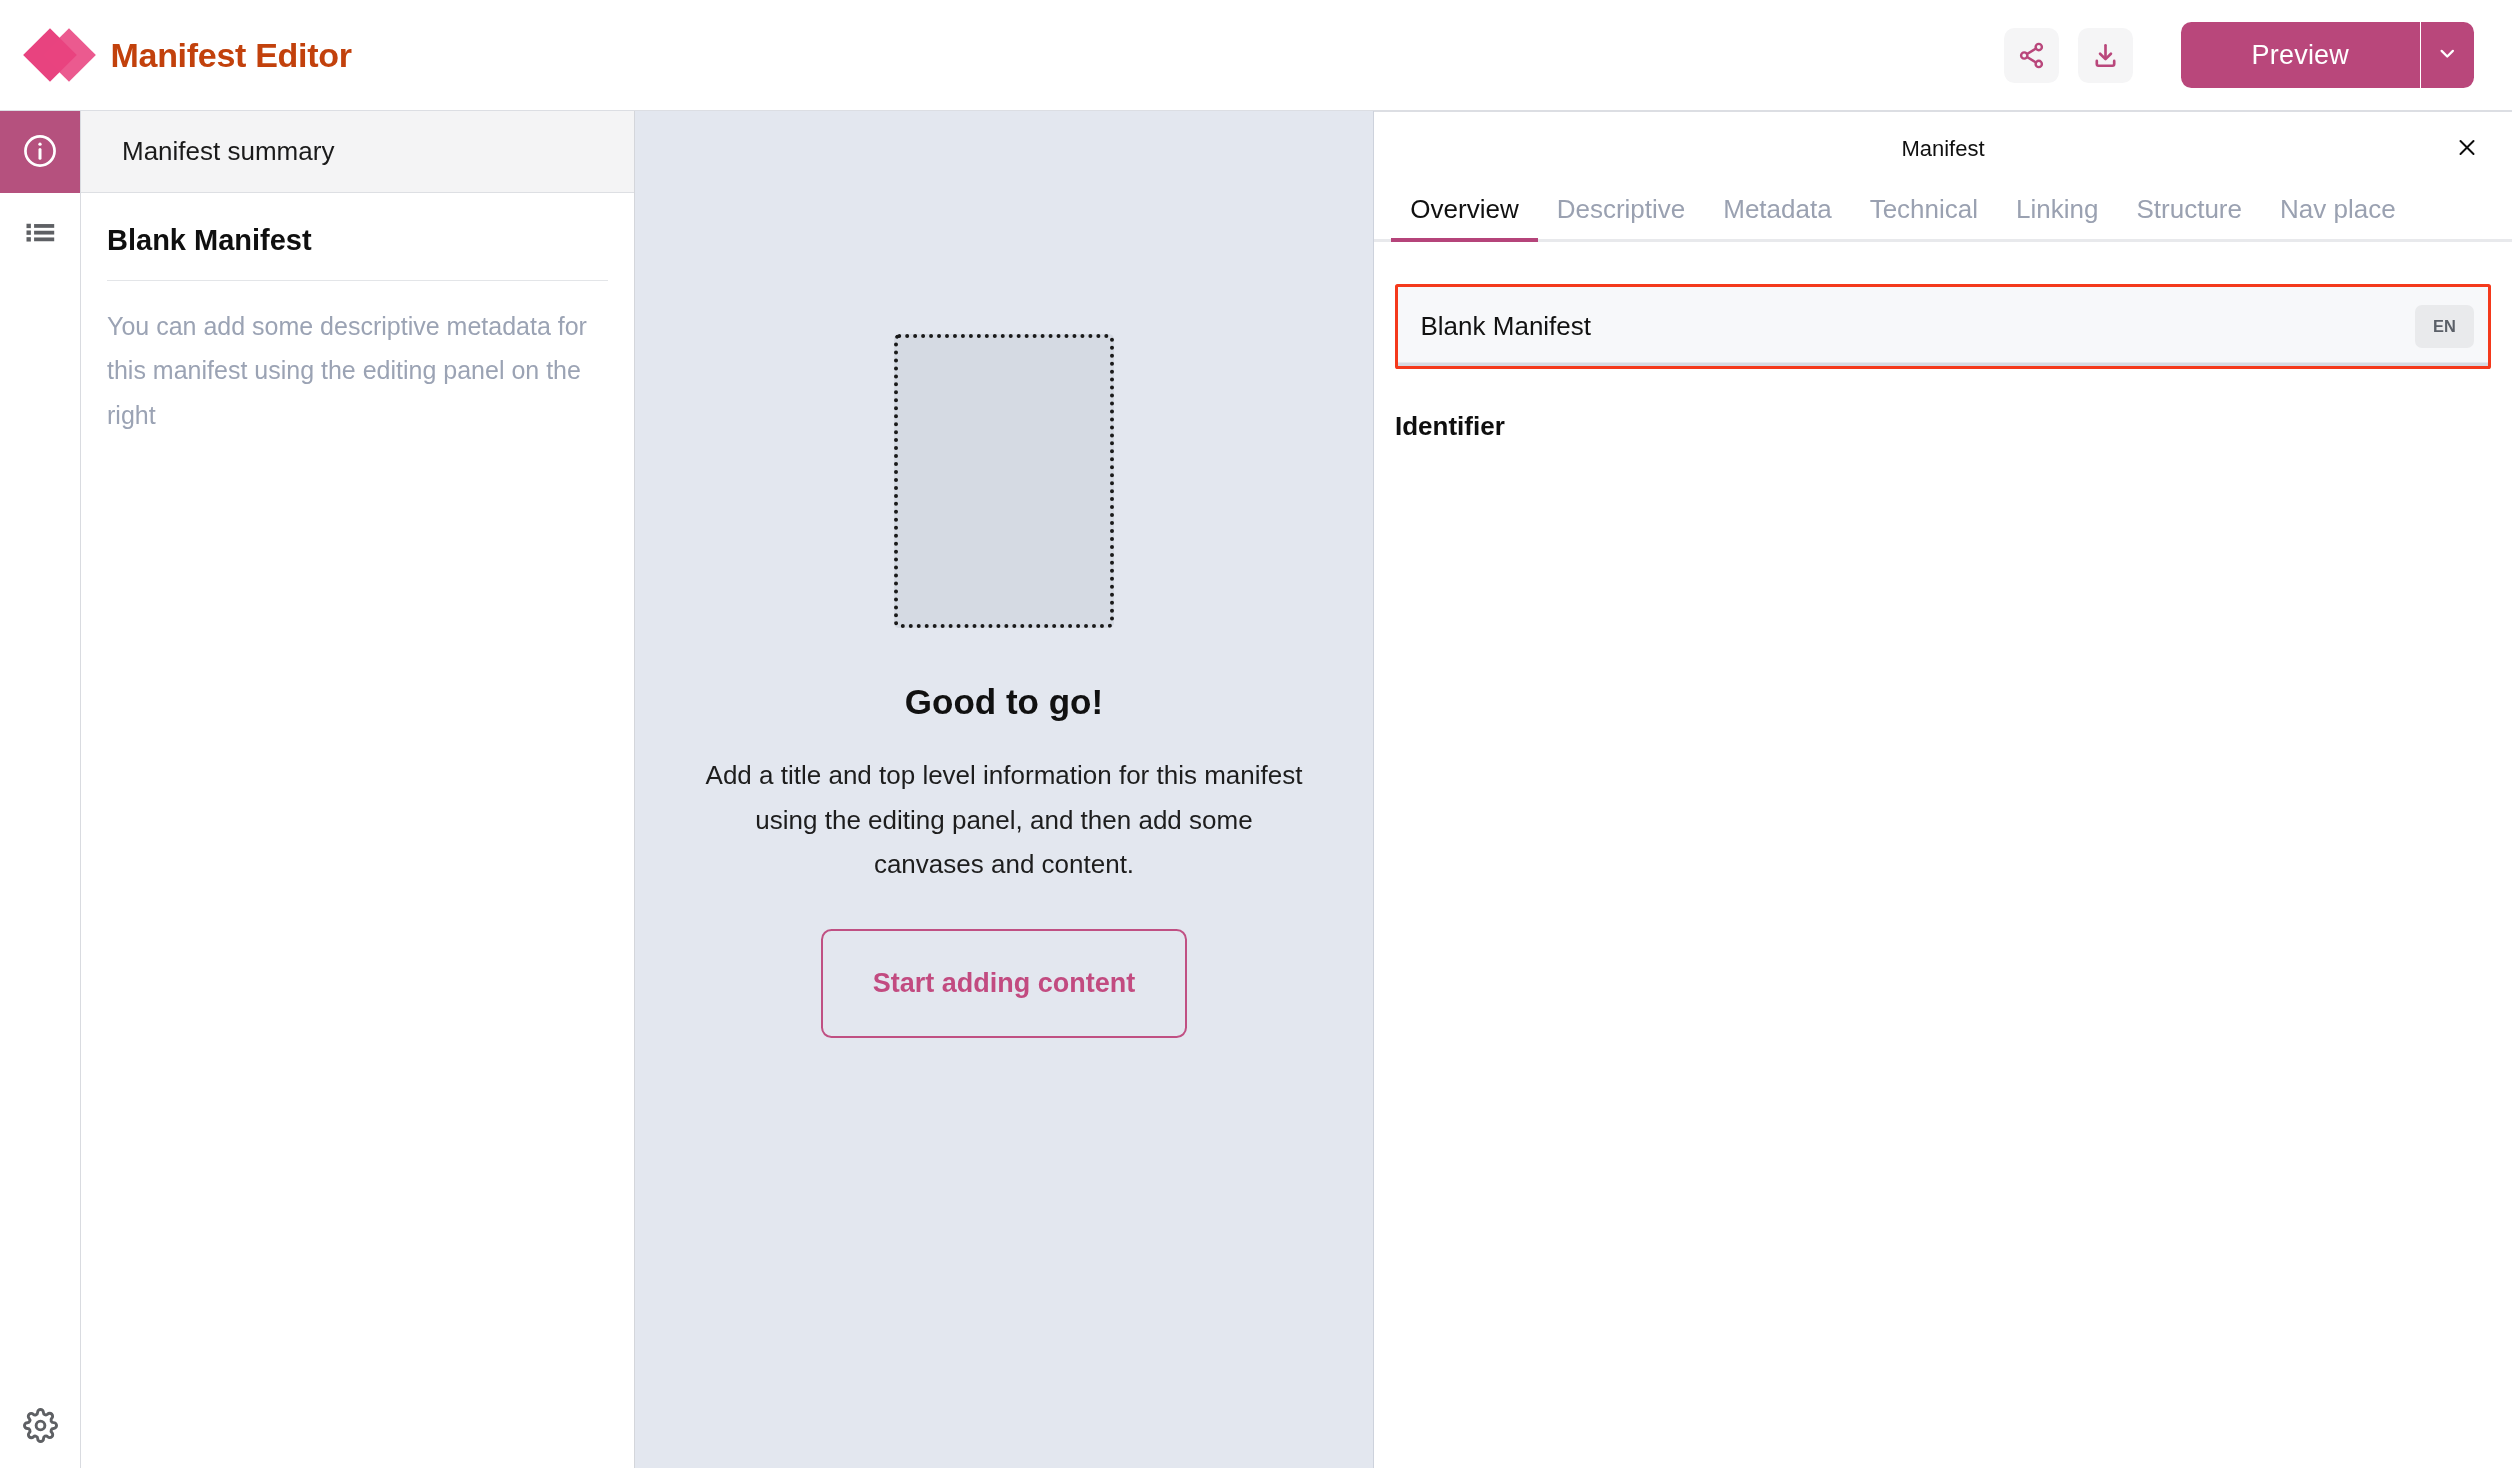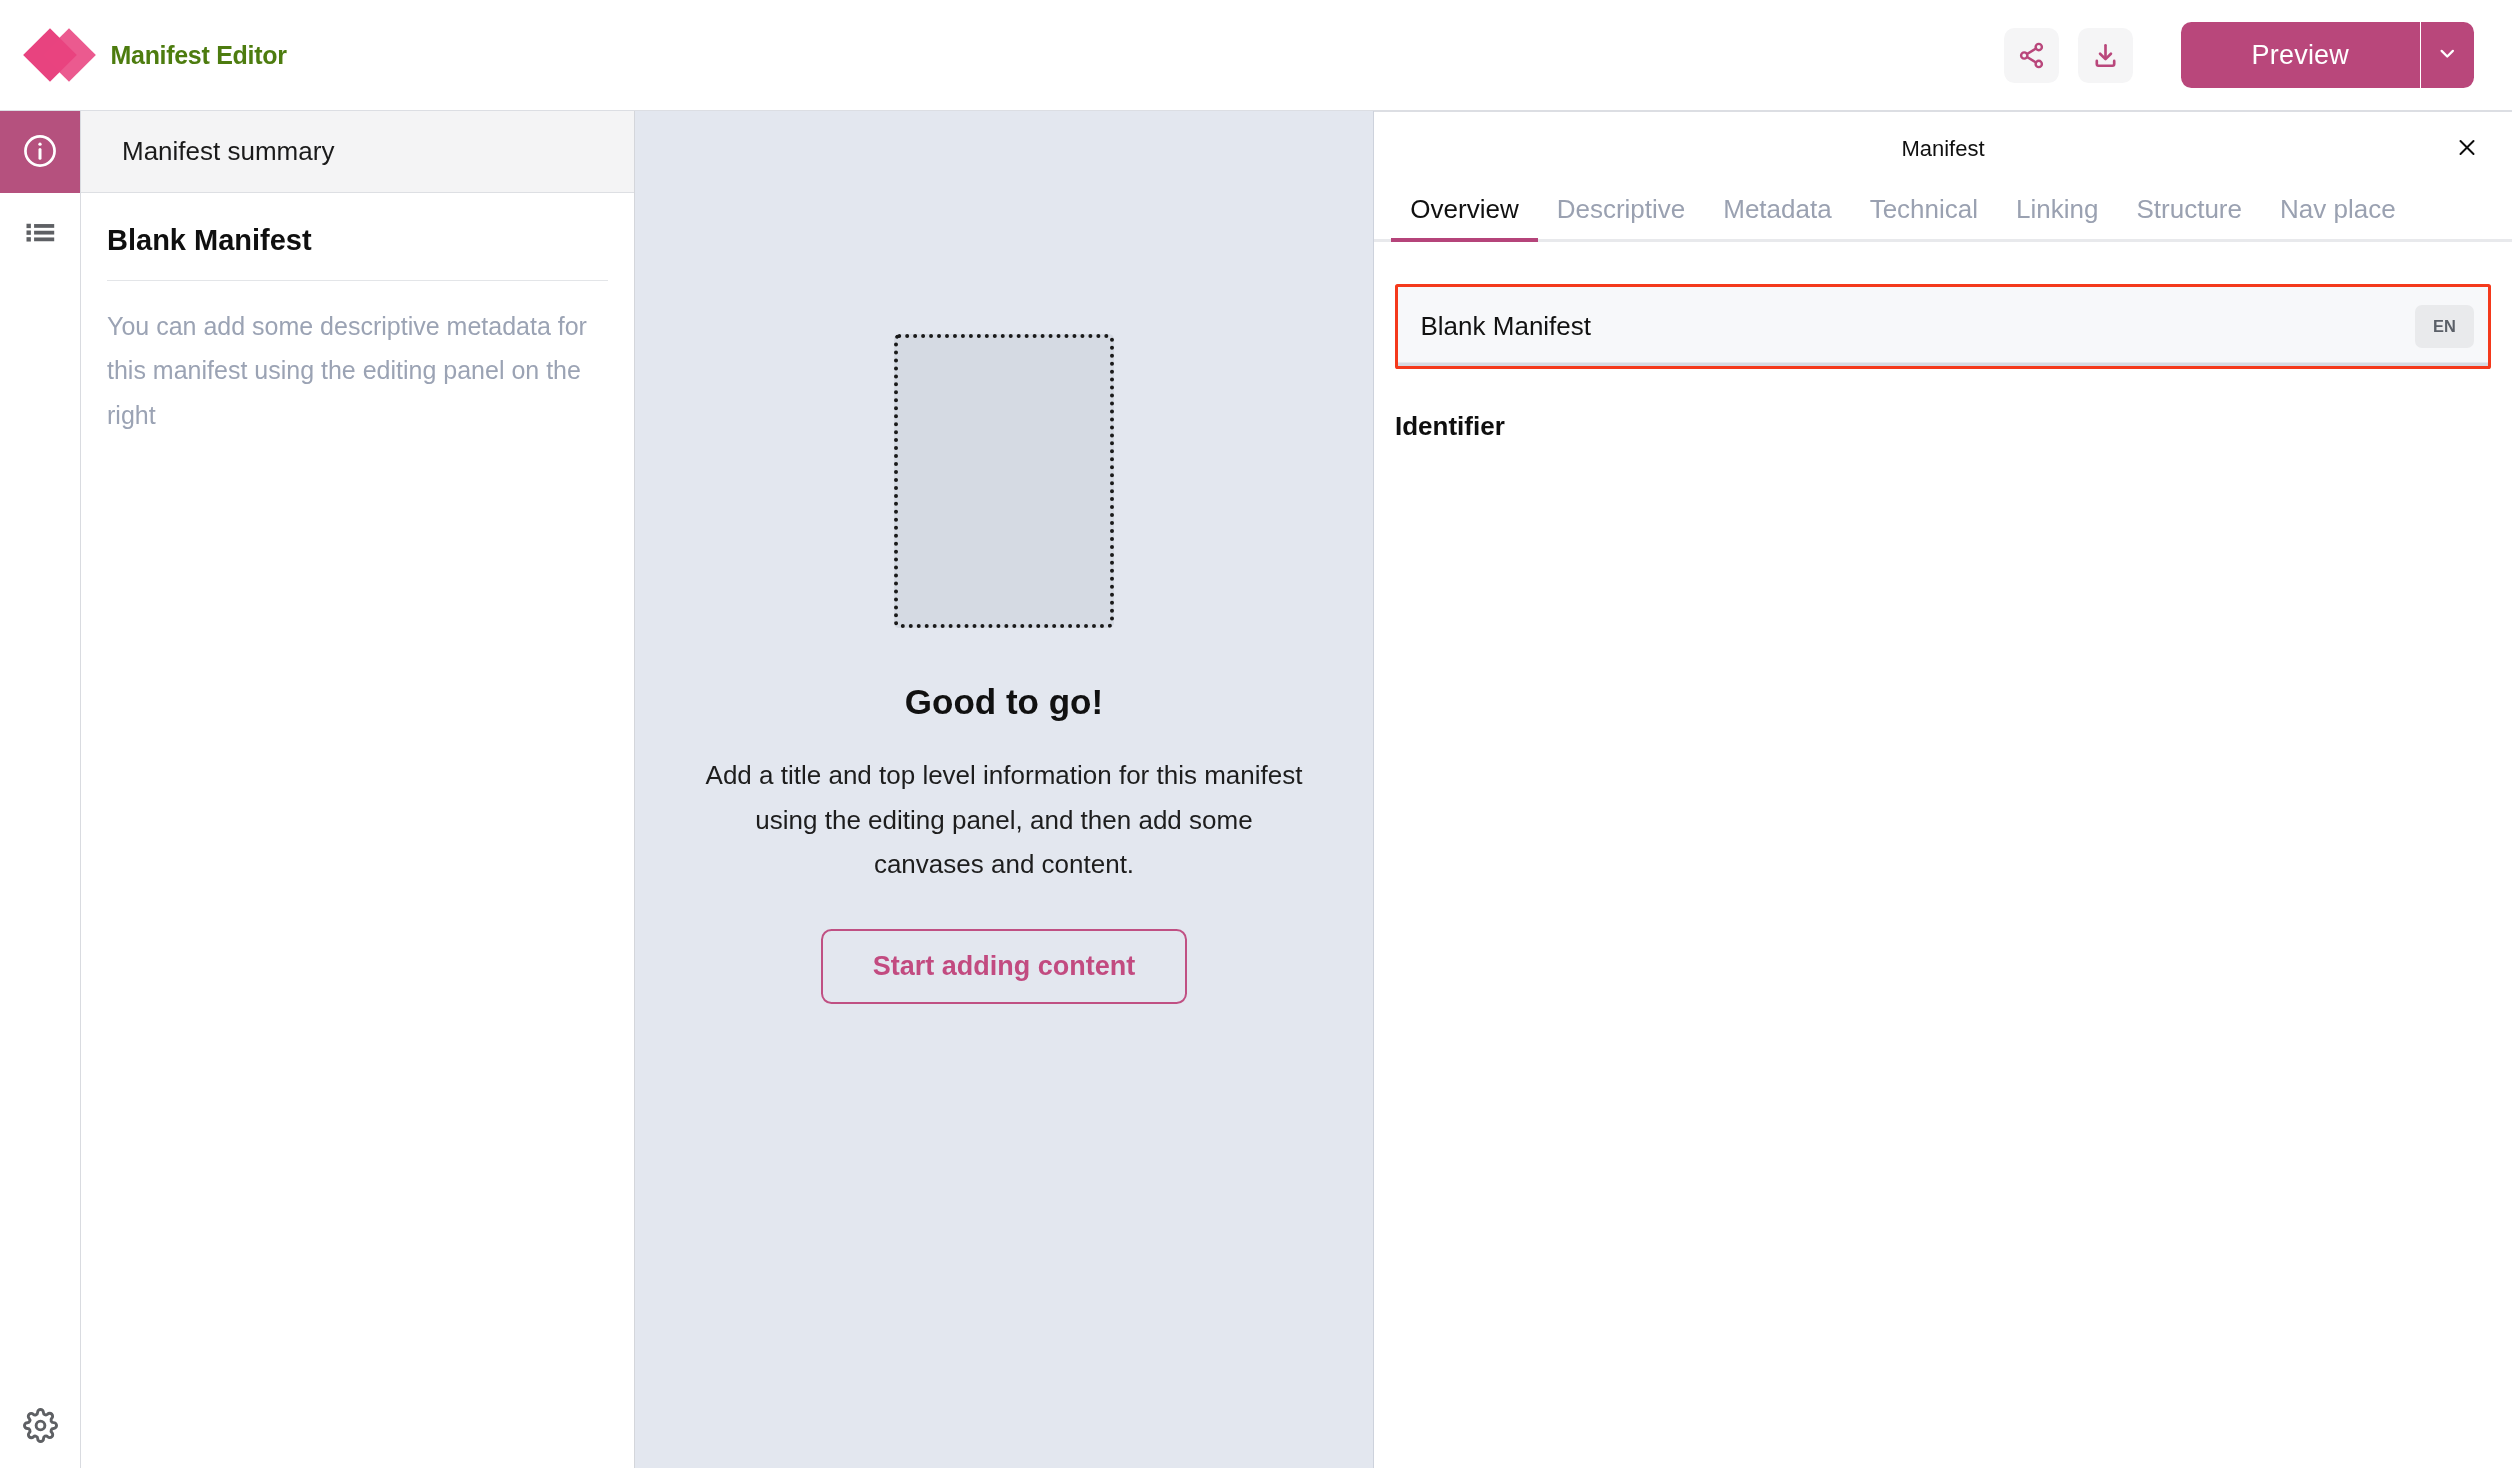--- a/index.html
+++ b/index.html
@@ -21,21 +21,21 @@
     padding: 0 38px 0 31px;
   }
   .brand { display: flex; align-items: center; gap: 22.5px; }
   .logo { width: 57px; height: 57px; position: relative; }
   .logo .dia {
     position: absolute; width: 38px; height: 38px;
     background: #e8437f; transform: rotate(45deg); top: 9.5px;
   }
   .logo .dia.left  { left: 0px; }
   .logo .dia.right { left: 19px; background: #e8437f; opacity: .88; }
-  .brand-title { font-size: 25px; font-weight: 700; color: #4d7c0f; letter-spacing: -0.3px; }
+  .brand-title { font-size: 34px; font-weight: 700; color: #c2410c; letter-spacing: -0.3px; }
 
   .topbar-spacer { flex: 1 1 auto; }
   .topbar-actions { display: flex; align-items: center; gap: 19px; }
 
   .icon-btn {
     width: 55px; height: 55px; border-radius: 10.4px;
     background: #f5f5f6; border: none; cursor: pointer;
     display: flex; align-items: center; justify-content: center;
   }
   .icon-btn svg { display: block; }
@@ -109,21 +109,21 @@
     margin-top: 54px; font-size: 35px; font-weight: 700; color: #111111;
   }
   .canvas-text {
     margin-top: 31px; width: 606px; text-align: center;
     font-size: 26px; line-height: 1.72; color: #1d1d1d;
   }
   .start-btn {
     margin-top: 42px;
     background: transparent; border: 2.6px solid #c05083; border-radius: 10.4px;
     color: #c24b80; font-family: inherit; font-size: 27px; font-weight: 700;
-    padding: 20px 50px; cursor: pointer;
+    padding: 37px 50px; cursor: pointer;
   }
 
   
   .editor {
     width: 1138px; flex: 0 0 1138px; background: #ffffff;
     display: flex; flex-direction: column;
     border-top: 1.7px solid #dcdee3;
   }
   .editor-head {
     height: 73px; flex: 0 0 73px; position: relative;

